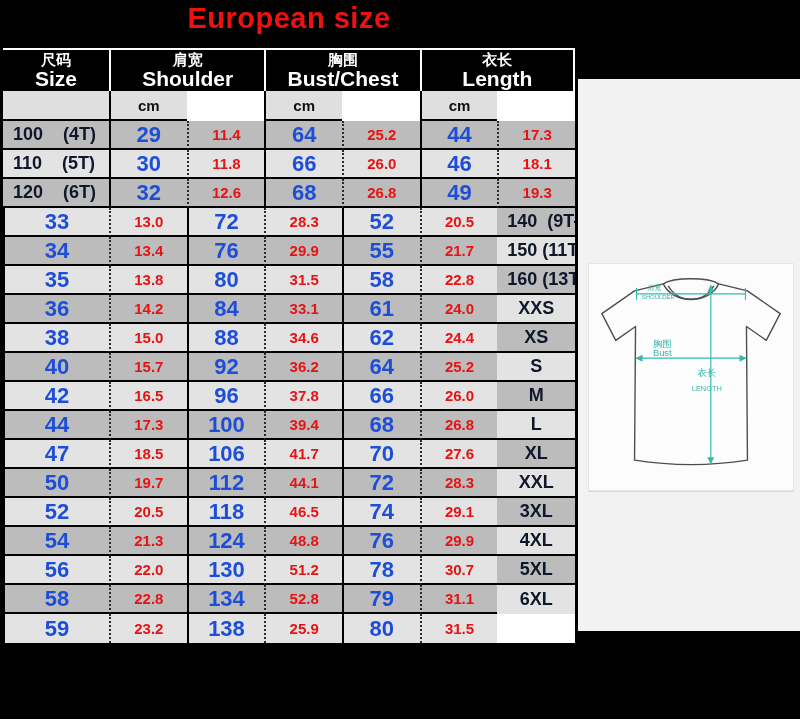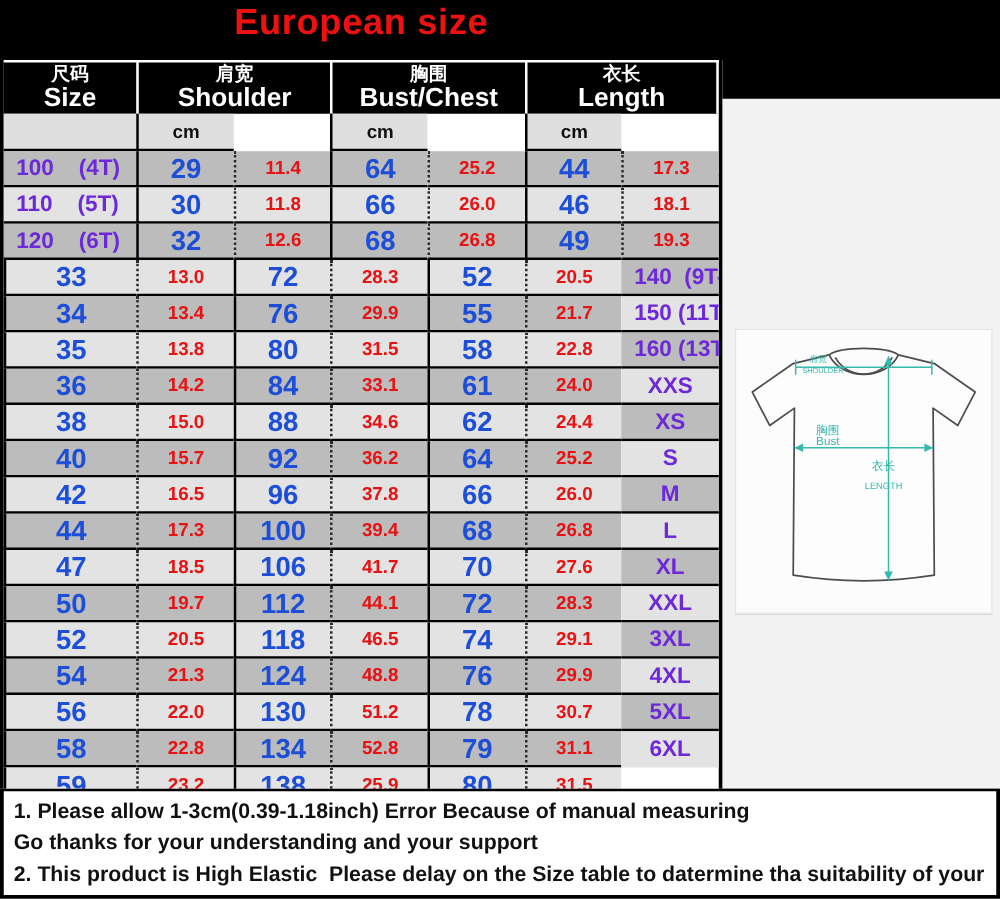--- a/index.html
+++ b/index.html
@@ -39,21 +39,21 @@
   
   .ucell { background:#dfdfdf; border-bottom:2px solid #000; font-size:15px; }
   .u-cm { color:#111; }
   .u-inch { color:#e81212;margin-top:48px; }
   
   .bb { border-bottom:2px solid #000; }
   .bl-solid { border-left:2px solid #000; }
   .bl-dash { border-left:2px dotted #2a2a2a; }
   .row-dark { background:#bcbcbc; }
   .row-light { background:#e3e3e3; }
-  .size-cell { font-size:18px; color:#6d28d9; }
+  .size-cell { font-size:18px; color:#0f172a; }
   .align-left { justify-content:flex-start; padding-left:10px; white-space:pre; }
   .cm-cell { font-size:22px; color:#1d4ed8; }
   .inch-cell { font-size:15px; color:#e81212; }
   
   .panel {
     position:absolute; left:578px; top:79px; width:222px; height:552px;
     background:#f2f2f2;
   }
   .figure-card {
     position:absolute; left:10px; top:184px; width:206px; height:228px;
@@ -260,19 +260,14 @@
           <text x="70" y="35" font-size="6">SHOULDER</text>
           <text x="74" y="84" font-size="9.5">胸围</text>
           <text x="74" y="93" font-size="9.5">Bust</text>
           <text x="119" y="113" font-size="9.5">衣长</text>
           <text x="119" y="128" font-size="7.5">LENGTH</text>
         </g>
       </svg>
     </div>
   </div>
 
-  <div class="footer">
-    <p class="note-line">1. Please allow 1-3cm(0.39-1.18inch) Error Because of manual measuring</p>
-    <p class="note-line">Go thanks for your understanding and your support</p>
-    <p class="note-line">2. This product is High Elastic  Please delay on the Size table to datermine tha suitability of your</p>
-  </div>
 
 </div>
 
 </body></html>

